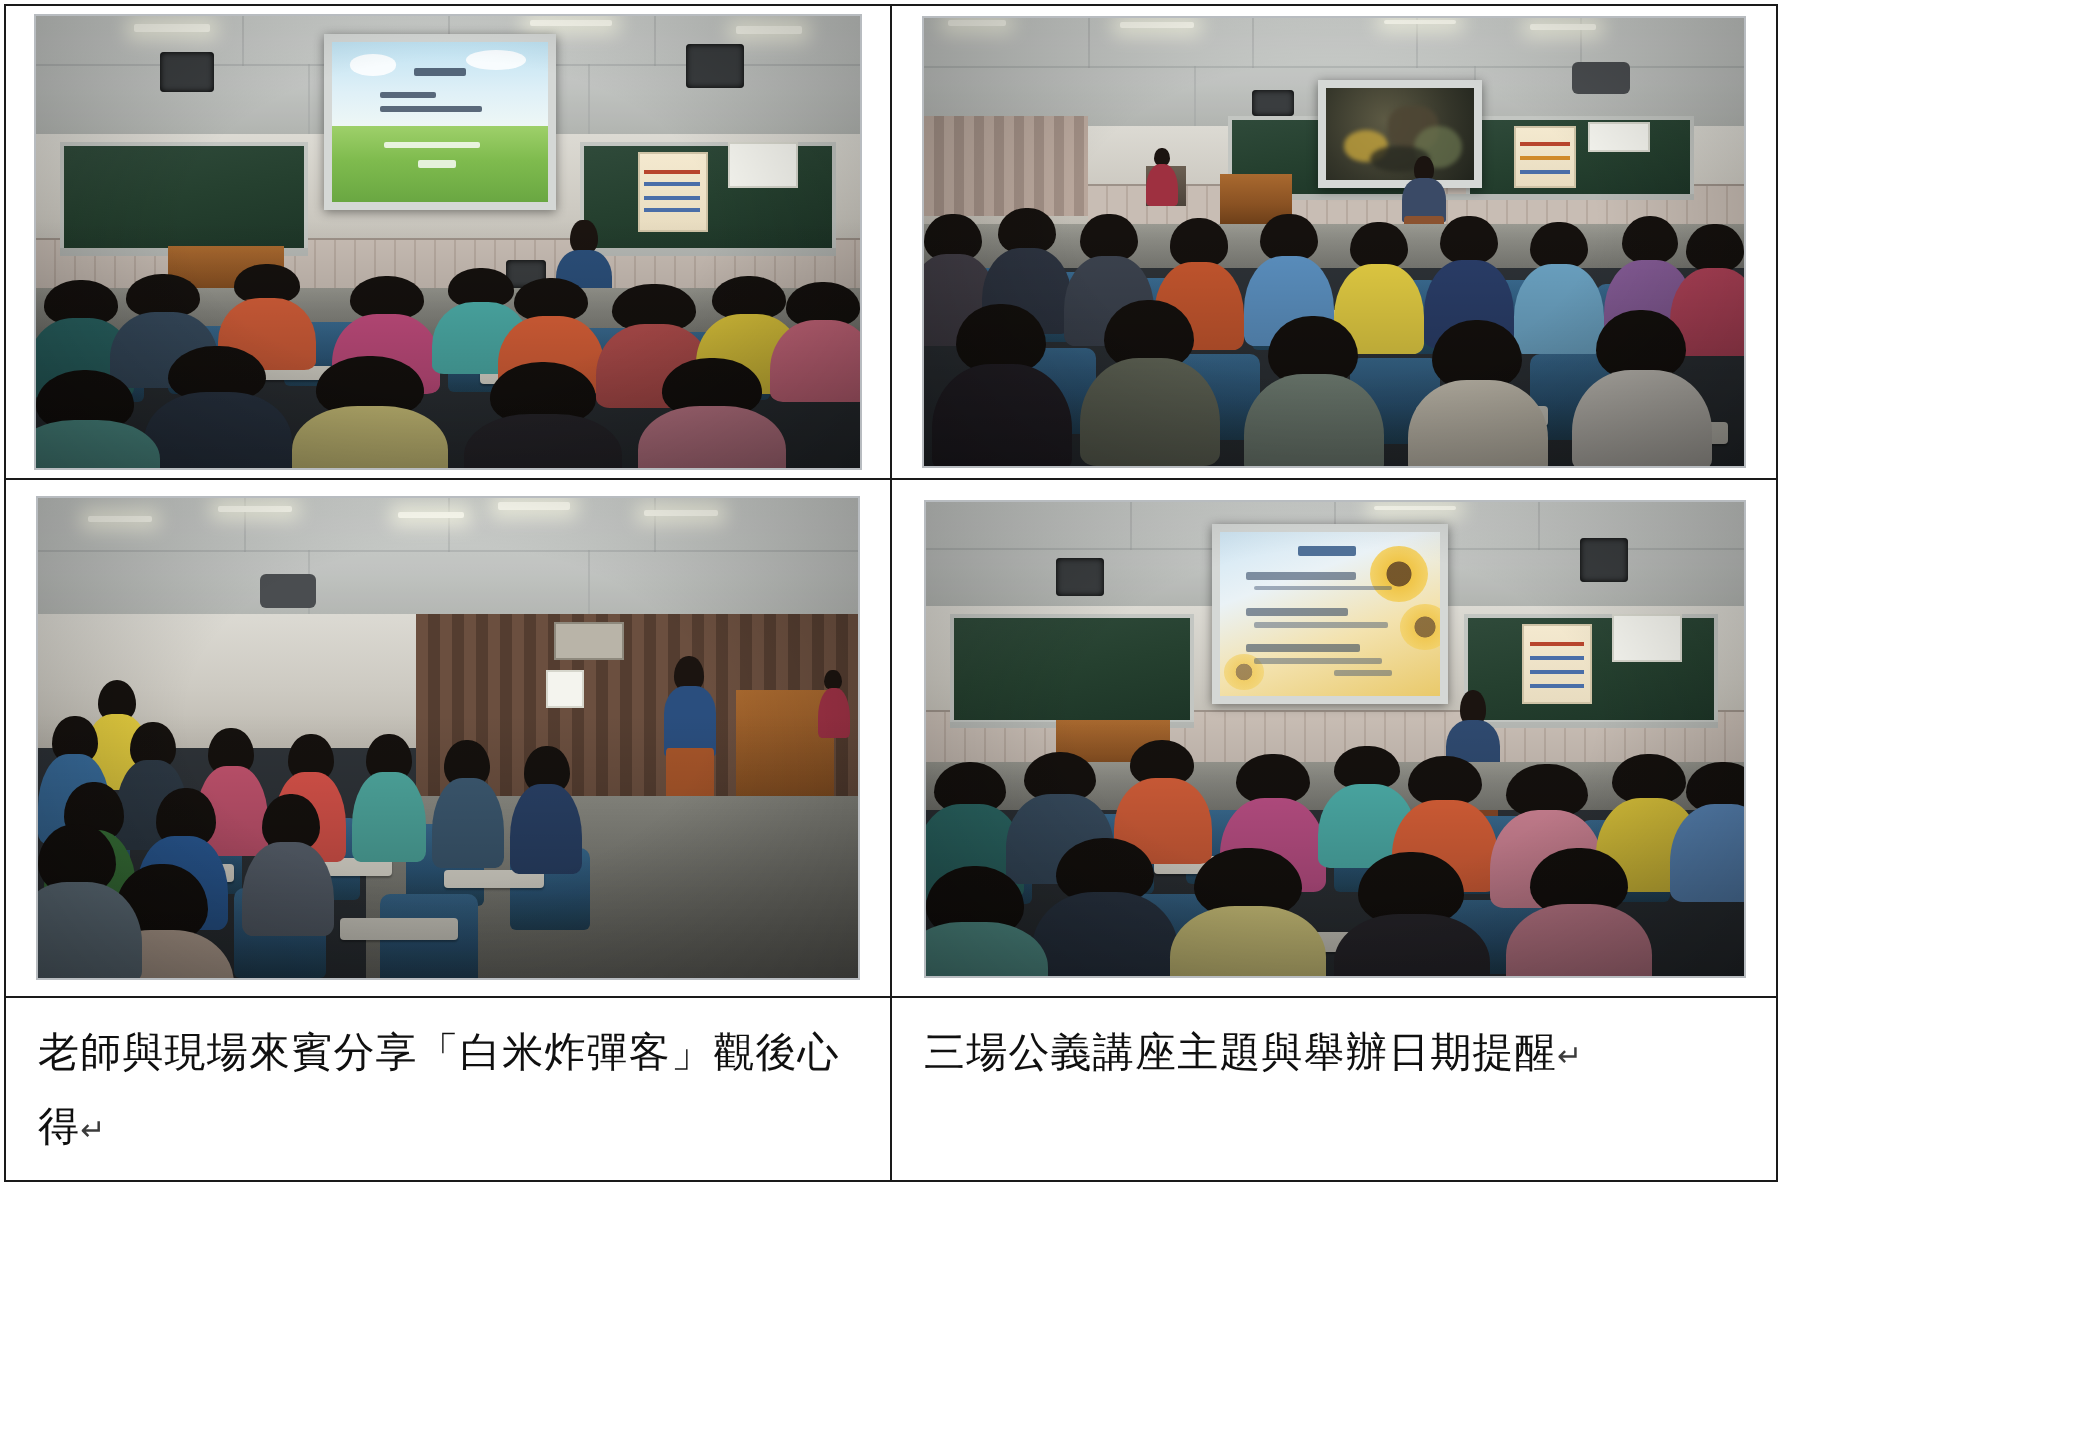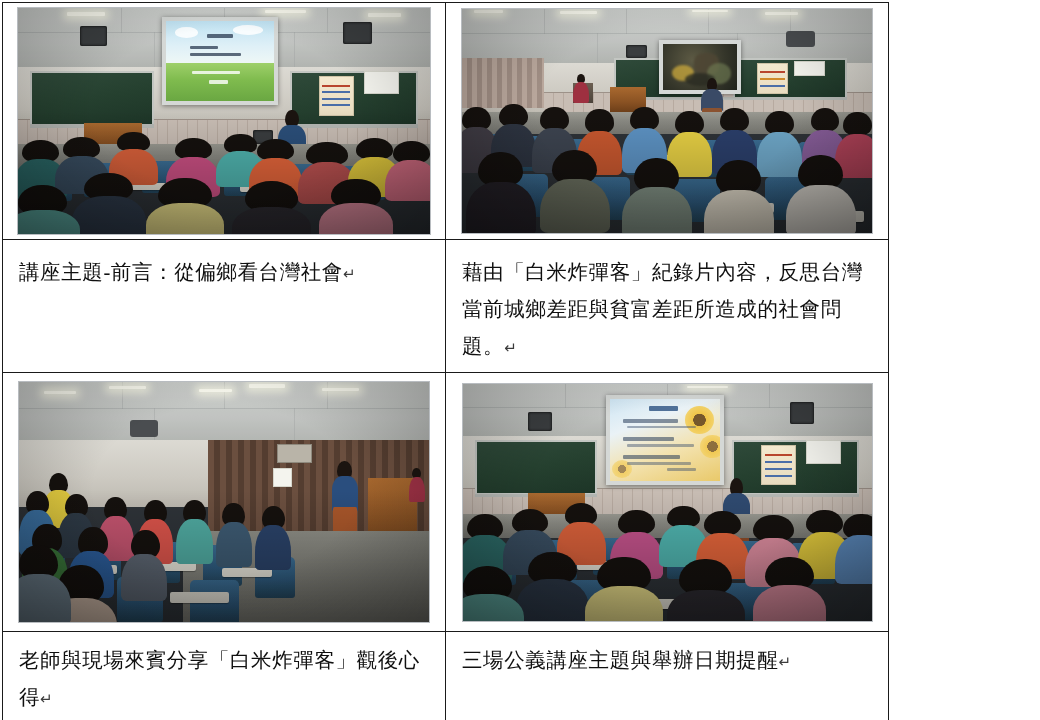--- a/index.html
+++ b/index.html
@@ -439,32 +439,20 @@
                 <div class="body-sh" style="left:79%;top:64%;width:17%;height:38%;background:#d8d4cc;"></div>
               </div>
 
               <div class="dimlow"></div>
               <div class="vign"></div>
             </div>
           </div>
         </td>
       </tr>
 
-      <tr>
-        <td class="cell-caption r1">
-          <div class="caption-text">
-            <span>講座主題-前言：從偏鄉看台灣社會</span><span class="pilcrow">↵</span>
-          </div>
-        </td>
-        <td class="cell-caption r1">
-          <div class="caption-text">
-            <span>藉由「白米炸彈客」紀錄片內容，反思台灣當前城鄉差距與貧富差距所造成的社會問題。</span><span class="pilcrow">↵</span>
-          </div>
-        </td>
-      </tr>
 
       <tr>
 
         <td class="cell-photo row2">
           <div class="photo-wrap">
             <div class="photo ph3">
 
               <div class="layer ceiling" style="height:26%;">
                 <div class="ceil-tile" style="left:0;top:0;width:25%;height:42%;"></div>
                 <div class="ceil-tile" style="left:25%;top:0;width:25%;height:42%;"></div>

